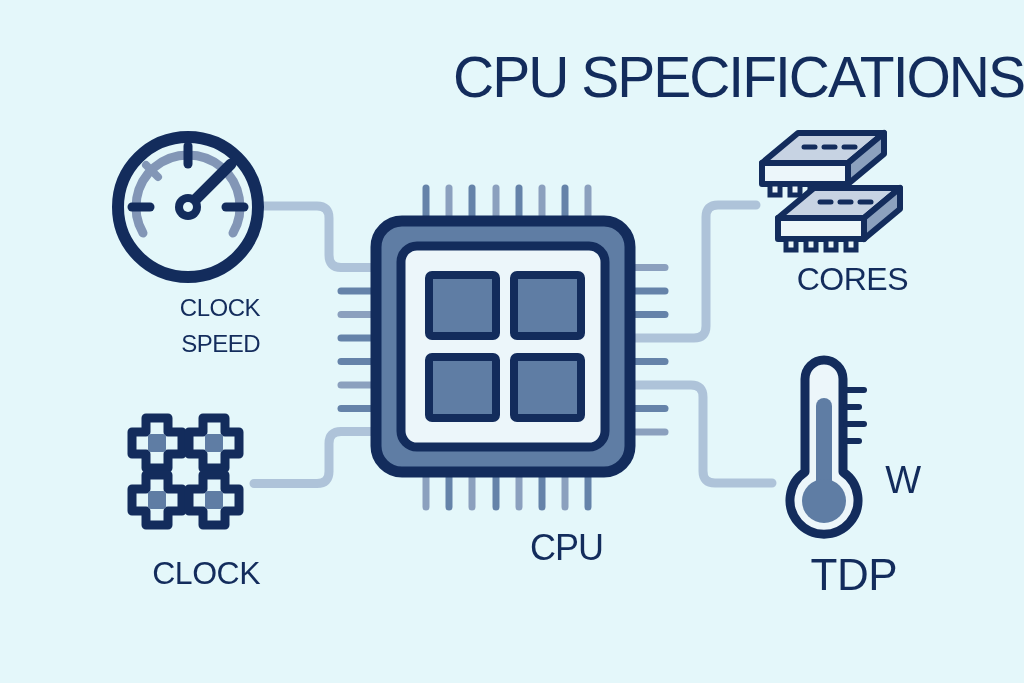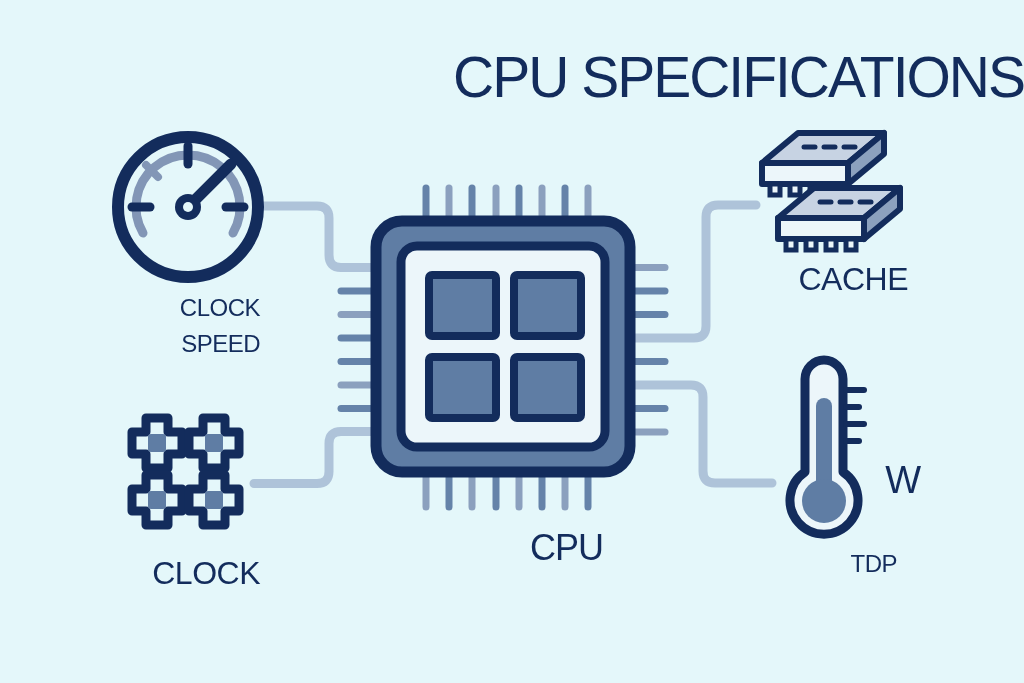--- a/index.html
+++ b/index.html
@@ -19,21 +19,21 @@
   body{font-family:"Liberation Sans","DejaVu Sans",sans-serif;background:var(--background);}
   #canvas{position:relative;width:1024px;height:683px;background:var(--background);}
   #diagram-svg{position:absolute;left:0;top:0;}
   .lbl{position:absolute;color:var(--navy);font-weight:normal;text-align:right;white-space:nowrap;}
   #title{left:0;top:44px;width:1024px;font-size:57px;letter-spacing:-2px;}
   #clock-speed-label{left:120px;top:290px;width:140px;font-size:24px;line-height:36px;letter-spacing:-0.5px;white-space:normal;}
   #ghz-label{left:143px;top:231px;width:120px;font-size:33px;letter-spacing:-0.5px;}
   #cores-label{left:120px;top:555px;width:140px;font-size:32px;letter-spacing:-0.5px;}
   #cpu-label{left:403px;top:527px;width:200px;font-size:36px;letter-spacing:-1px;}
   #cache-label{left:768px;top:261px;width:140px;font-size:32px;letter-spacing:-0.5px;}
-  #tdp-label{left:757px;top:550px;width:140px;font-size:24px;letter-spacing:-0.5px;}
+  #tdp-label{left:757px;top:550px;width:140px;font-size:44px;letter-spacing:-0.5px;}
   #w-label{left:861px;top:459px;width:60px;font-size:38px;}
   
   .navy-line{stroke:var(--navy);stroke-linecap:round;stroke-linejoin:round;fill:none;}
   .light-line{stroke:var(--steel-light);stroke-linecap:round;stroke-linejoin:round;fill:none;}
   .connector{stroke:var(--connector);stroke-width:9;stroke-linecap:round;stroke-linejoin:round;fill:none;}
   .pin-a{stroke:var(--pin-a);stroke-width:7;stroke-linecap:round;}
   .pin-b{stroke:var(--pin-b);stroke-width:7;stroke-linecap:round;}
 </style>
 </head>
 <body>
@@ -177,17 +177,17 @@
   </svg>
 
   <div id="title" class="lbl">CPU SPECIFICATIONS</div>
 
   <div id="clock-speed-label" class="lbl">CLOCK SPEED</div>
 
   <div id="cores-label" class="lbl">CLOCK</div>
 
   <div id="cpu-label" class="lbl">CPU</div>
 
-  <div id="cache-label" class="lbl">CACHE</div>
+  <div id="cache-label" class="lbl">CORES</div>
 
   <div id="w-label" class="lbl">W</div>
   <div id="tdp-label" class="lbl">TDP</div>
 </div>
 
 </body></html>

